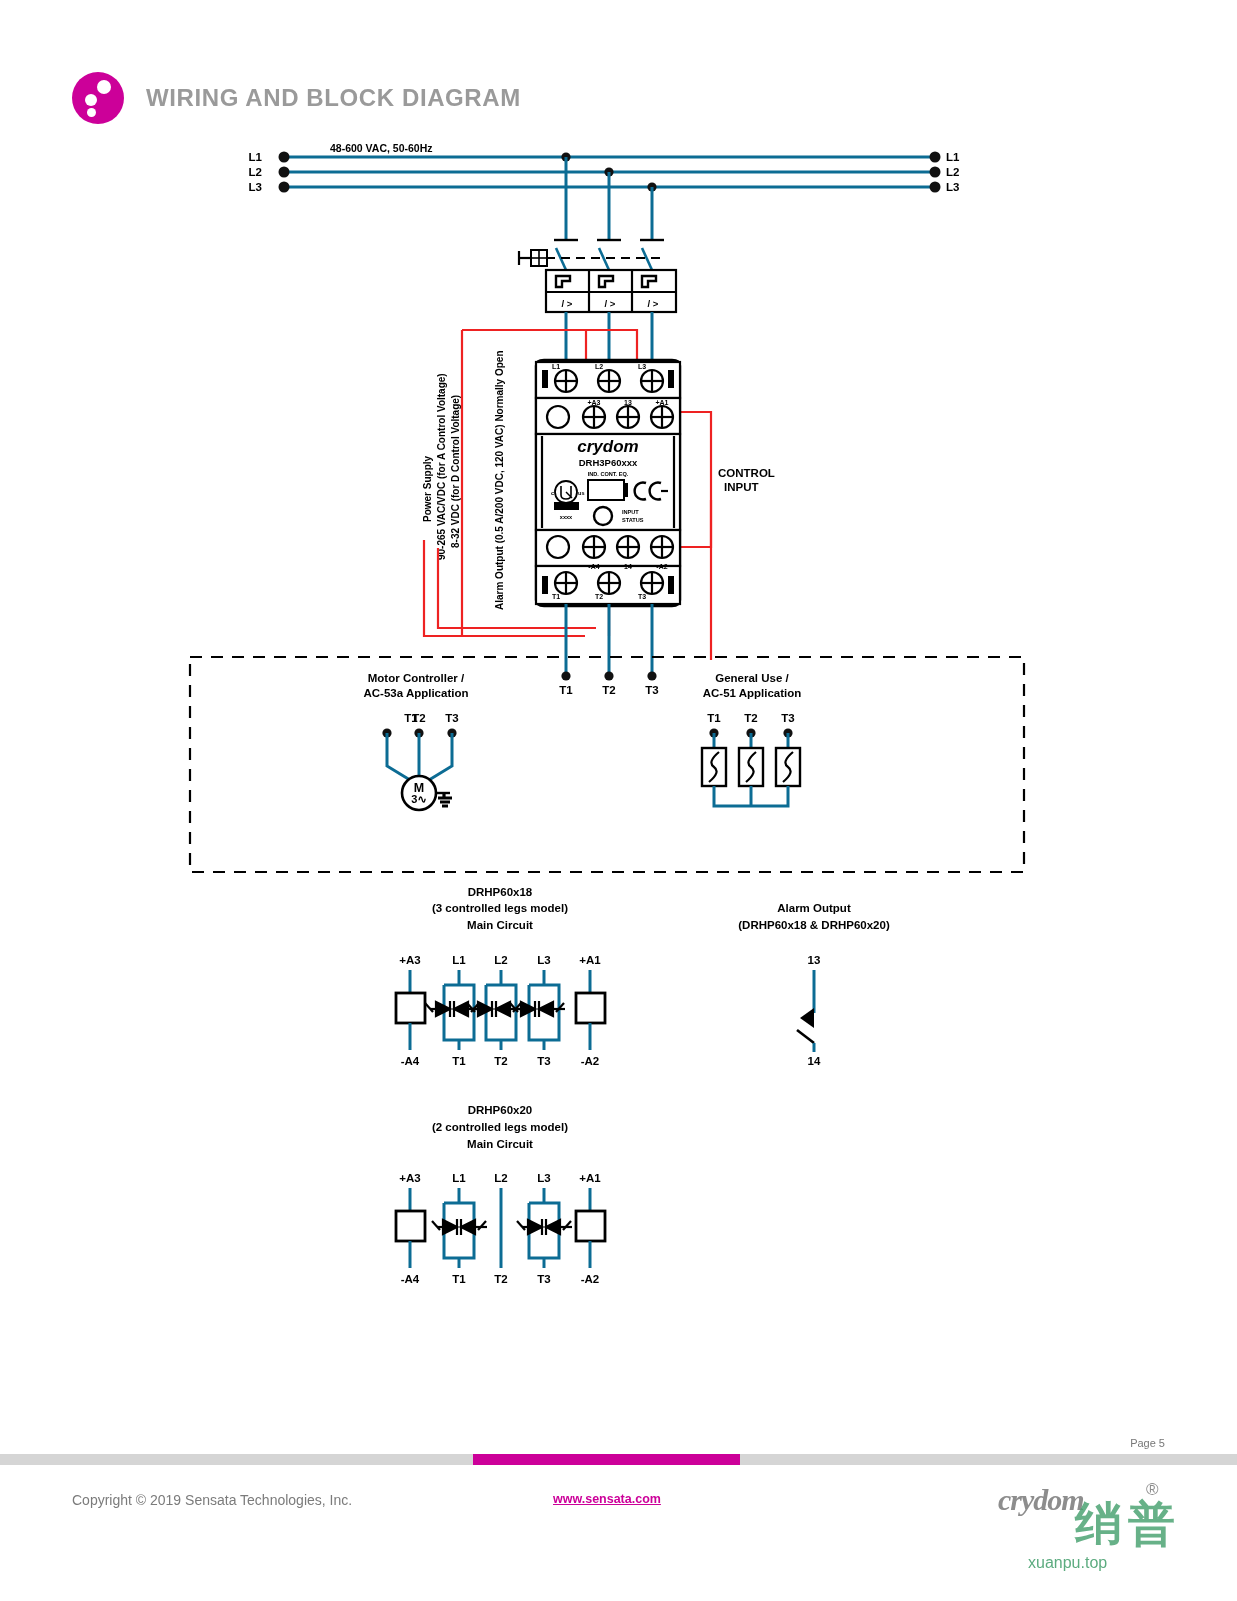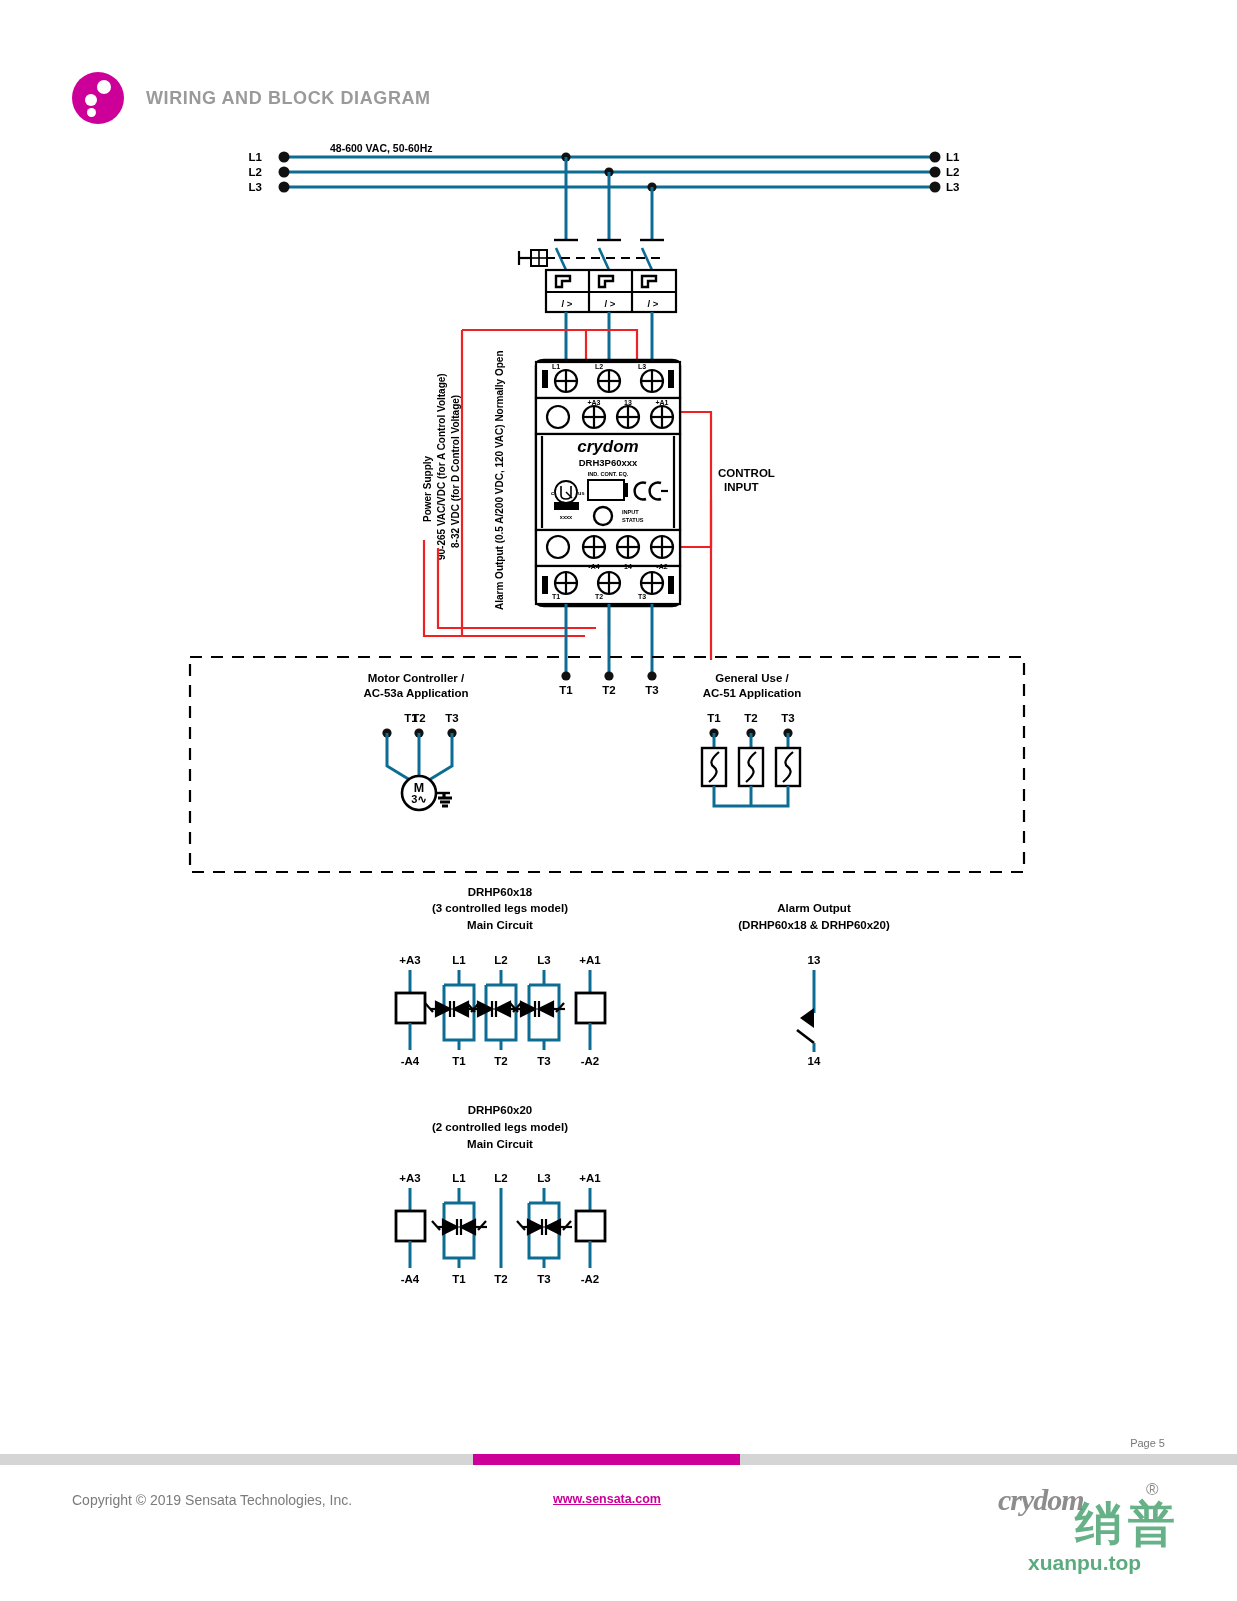--- a/index.html
+++ b/index.html
@@ -10,21 +10,21 @@
   }
   .page{position:absolute;inset:0;}
 
   
   .hdr{position:absolute;left:72px;top:72px;display:flex;align-items:center;gap:22px;}
   .hdr-badge{width:52px;height:52px;border-radius:50%;background:#cc0099;position:relative;}
   .hdr-badge i{position:absolute;border-radius:50%;background:#ffffff;display:block;}
   .hdr-badge i.d1{width:14px;height:14px;left:25px;top:8px;}
   .hdr-badge i.d2{width:12px;height:12px;left:13px;top:22px;}
   .hdr-badge i.d3{width:9px;height:9px;left:15px;top:36px;}
-  .hdr-title{font-size:18px;font-weight:bold;color:#9a9a9a;letter-spacing:.6px;}
+  .hdr-title{font-size:24px;font-weight:bold;color:#9a9a9a;letter-spacing:.6px;}
 
   
   svg.diagram{position:absolute;left:0;top:0;width:1237px;height:1601px;}
   .wire{stroke:#0c6c94;stroke-width:3;fill:none;}
   .wire-thin{stroke:#0c6c94;stroke-width:2.6;fill:none;}
   .red{stroke:#ee2222;stroke-width:2.2;fill:none;}
   .blk{stroke:#000000;fill:none;}
   .dot{fill:#111111;}
   .fillw{fill:#ffffff;}
   .fillb{fill:#000000;}
@@ -45,21 +45,21 @@
   .copy{position:absolute;left:72px;top:1492px;font-size:14px;color:#7b7b7b;}
   .weburl{position:absolute;left:553px;top:1492px;font-size:12.5px;color:#cc0099;font-weight:bold;text-decoration:underline;}
 
   .logo{position:absolute;left:998px;top:1483px;width:170px;height:34px;}
   .logo-word{font-family:"Liberation Serif",serif;font-style:italic;font-weight:bold;
     font-size:30px;color:#8d8d8d;letter-spacing:-1px;}
   .logo-reg{position:absolute;left:148px;top:-3px;font-size:17px;color:#8d8d8d;}
   .wm{position:absolute;left:1028px;top:1498px;width:200px;height:90px;pointer-events:none;}
   .wm-cn{font-size:47px;font-weight:bold;color:#46a06e;opacity:.82;letter-spacing:6px;
     font-family:"DejaVu Sans",sans-serif;line-height:52px;text-align:center;}
-  .wm-url{font-size:21px;font-weight:bold;color:#46a06e;opacity:.88;line-height:26px;}
+  .wm-url{font-size:16px;font-weight:normal;color:#46a06e;opacity:.88;line-height:26px;}
 </style>
 </head>
 <body>
 
 <div class="page">
 
   <div class="hdr">
     <div class="hdr-badge">
       <i class="d1"></i>
         <i class="d2"></i>

